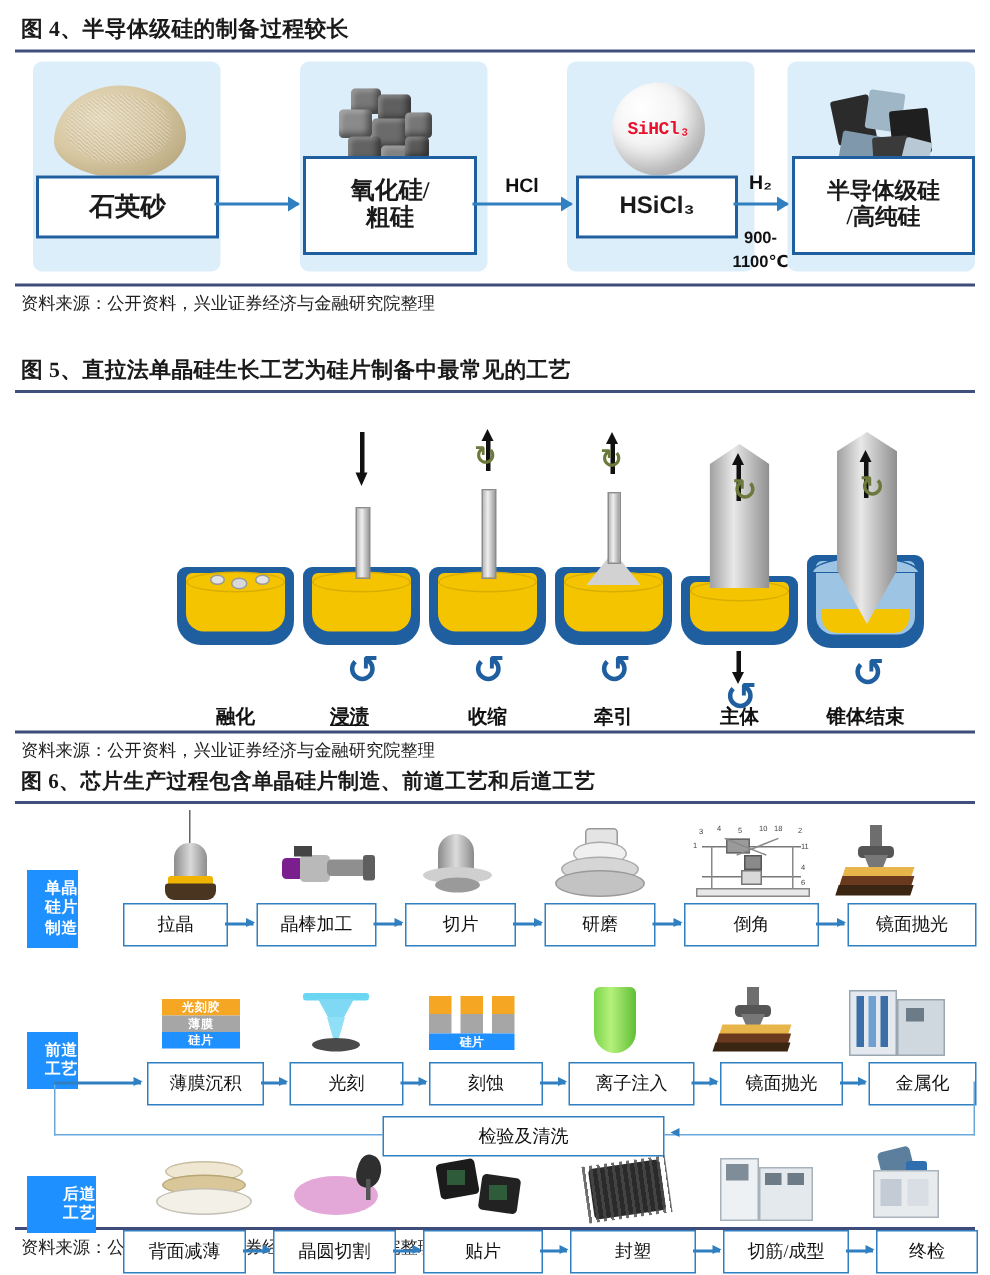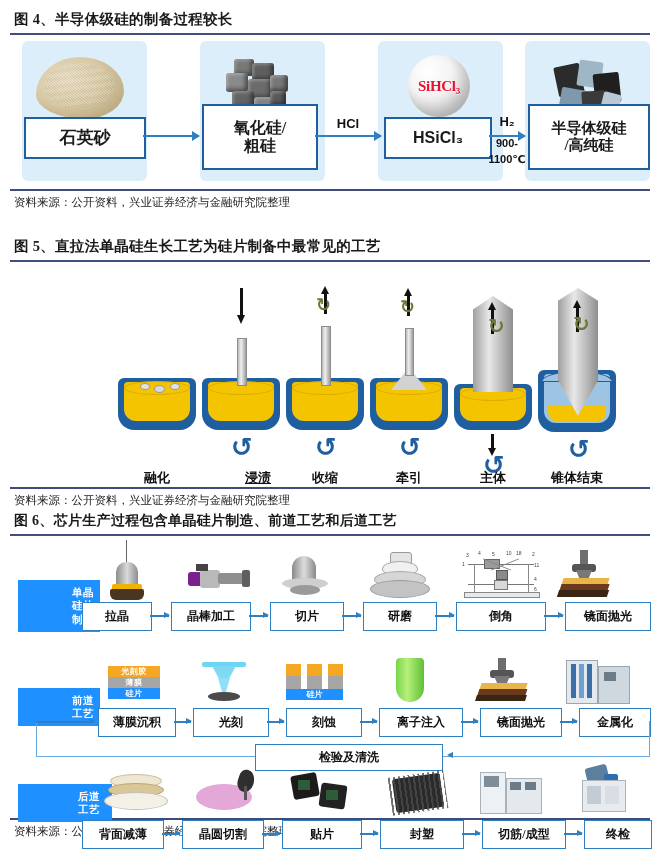--- a/index.html
+++ b/index.html
@@ -63,22 +63,22 @@
   .rocks{position:absolute;width:80px;height:62px;left:22px;top:16px;}
   .rocks i{position:absolute;display:block;background:#6e6e6e;border-radius:3px;
     box-shadow:inset -3px -3px 4px rgba(0,0,0,.45),inset 2px 2px 3px rgba(255,255,255,.25);}
   .bubble{
     position:absolute;width:62px;height:62px;left:30px;top:14px;border-radius:50%;
     background:radial-gradient(circle at 32% 26%,#ffffff 0%,#f4f4f4 38%,#d9d9d9 68%,#bdbdbd 100%);
     box-shadow:inset -6px -8px 12px rgba(0,0,0,.15);
     display:flex;align-items:center;justify-content:center;
   }
   .bubble span{
-    font-family:Liberation Serif, serif;
-    font-weight:bold;font-size:15px;color:#e8112d;
+    font-family:Liberation Mono, monospace;
+    font-weight:bold;font-size:12px;color:#e8112d;
     text-shadow:0 1px 0 rgba(255,255,255,.8);letter-spacing:-.3px;
   }
   .ingot{position:absolute;width:82px;height:62px;left:22px;top:16px;}
   .ingot i{position:absolute;display:block;border-radius:2px;}
 
   
   #fig5-body{position:relative;height:215px;margin:4px 10px 0 10px;}
   .cru{position:absolute;}
   .cru .pot{
     position:absolute;left:0;top:0;width:100%;height:100%;
@@ -104,27 +104,27 @@
         font-family:"DejaVu Sans",sans-serif;line-height:1;}
   .f5-lbl{position:absolute;text-align:center;font-size:13px;font-weight:bold;color:#111;}
   .vbar{position:absolute;background:#111;}
   .vtip{position:absolute;width:0;height:0;border-left:4px solid transparent;
         border-right:4px solid transparent;}
 
   
   #fig6-body{position:relative;height:270px;margin:2px 10px 0 10px;}
   .r-label{
     position:absolute;background:#1e90ff;color:#fff;font-weight:bold;font-size:10.5px;
-    display:flex;flex-direction:column;align-items:center;justify-content:center;
-    line-height:1.25;letter-spacing:.5px;text-align:center;padding-left:48px;
+    display:flex;flex-direction:column;align-items:flex-end;justify-content:center;
+    line-height:1.25;letter-spacing:.5px;text-align:center;
   }
   .s-box{
     position:absolute;background:#fff;border:1.4px solid #2f7fc1;
     display:flex;align-items:center;justify-content:center;
-    font-size:12px;font-weight:bold;color:#111;white-space:nowrap;
+    font-size:12px;font-weight:normal;color:#111;white-space:nowrap;
   }
   .s-arrow{position:absolute;height:1.6px;background:#2f7fc1;}
   .s-arrow:after{
     content:"";position:absolute;right:-1px;top:-3px;
     border-left:6px solid #2f7fc1;border-top:3.5px solid transparent;border-bottom:3.5px solid transparent;
   }
   .loop{position:absolute;border:1.4px solid #69a8dd;}
   .stack{position:absolute;width:52px;}
   .stack div{
     height:11px;display:flex;align-items:center;justify-content:center;
@@ -197,21 +197,21 @@
       <div class="f4-arrow" style="left:305px;top:94px;width:66px;"></div>
       <div class="f4-arrow" style="left:479px;top:94px;width:36px;"></div>
 
 
       <div class="f4-lbl lat" style="left:305px;top:74px;width:66px;font-size:13px;">
         <div>HCl</div>
       </div>
 
       <div class="f4-lbl lat" style="left:476px;top:72px;width:42px;font-size:13px;">
         <div>H₂</div>
-        <div class="f4-sub" style="margin-top:4px;">900-</div>
+        <div class="f4-sub" style="margin-top:20px;">900-</div>
         <div class="f4-sub">1100℃</div>
       </div>
     </div>
 
     <div class="rule thin" style="margin-top:8px;"></div>
     <div class="src">资料来源：公开资料，兴业证券经济与金融研究院整理</div>
   </div>
 
   <div style="position:absolute;left:0;top:237px;width:660px;">
     <div class="fig-title">图 5、直拉法单晶硅生长工艺为硅片制备中最常见的工艺</div>
@@ -297,21 +297,21 @@
         <div class="crystal" style="left:548px;top:22px;width:40px;height:128px;
              clip-path:polygon(50% 0,100% 10%,100% 72%,50% 100%,0 72%,0 10%);
              background:linear-gradient(90deg,#9f9f9f,#e8e8e8 40%,#8f8f8f);border:none;"></div>
         <div class="vbar" style="left:566px;top:40px;width:3px;height:26px;"></div>
         <div class="vtip" style="left:563px;top:34px;border-bottom:8px solid #111;"></div>
         <div class="spin" style="left:563px;top:48px;font-size:20px;color:#6b7a3a;">↻</div>
         <div class="spin" style="left:558px;top:170px;">↺</div>
       </div>
 
       <div class="f5-lbl" style="left:108px;top:203px;width:78px;">融化</div>
-      <div class="f5-lbl" style="left:209px;top:203px;width:78px;text-decoration:underline;">浸渍</div>
+      <div class="f5-lbl" style="left:184px;top:203px;width:78px;text-decoration:underline;">浸渍</div>
       <div class="f5-lbl" style="left:276px;top:203px;width:78px;">收缩</div>
       <div class="f5-lbl" style="left:360px;top:203px;width:78px;">牵引</div>
       <div class="f5-lbl" style="left:444px;top:203px;width:78px;text-align:center;">主体</div>
       <div class="f5-lbl" style="left:524px;top:203px;width:86px;">锥体结束</div>
     </div>
 
     <div class="rule thin" style="margin-top:6px;"></div>
     <div class="src">资料来源：公开资料，兴业证券经济与金融研究院整理</div>
   </div>
 

